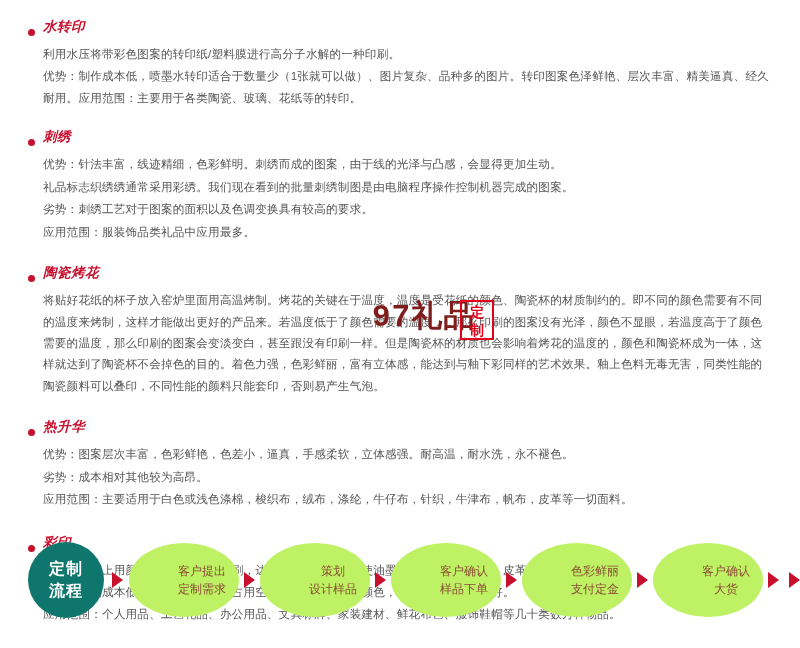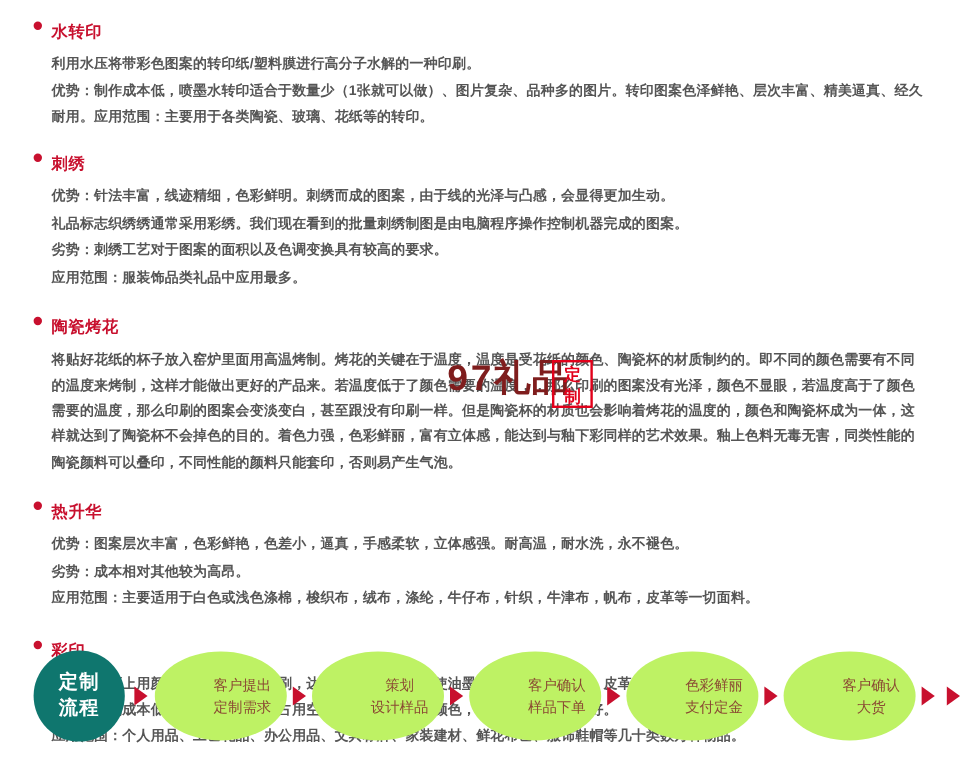--- a/index.html
+++ b/index.html
@@ -21,40 +21,40 @@
     height: 648px;
     padding: 0;
     box-sizing: border-box;
   }
   .section {
     padding: 0 28px 0 28px;
     margin-bottom: 14px;
   }
   .sec-head {
     display: flex;
-    align-items: flex-start;
+    align-items: flex-end;
     margin-bottom: 7px;
+    font-style: italic;
   }
   .bullet {
     width: 7px;
     height: 7px;
     border-radius: 50%;
     background: #c8102e;
     margin-right: 8px;
     flex: 0 0 auto;
   }
   .sec-title {
     color: #c8102e;
     font-size: 13.5px;
     font-weight: bold;
     letter-spacing: 0.5px;
   }
   .sec-body {
     padding-left: 15px;
-    font-weight: bold;
   }
   .para {
     font-size: 11.6px;
     line-height: 1.85;
     color: #555555;
     margin: 0;
     letter-spacing: 0.2px;
   }
   .para + .para {
     margin-top: 1px;

